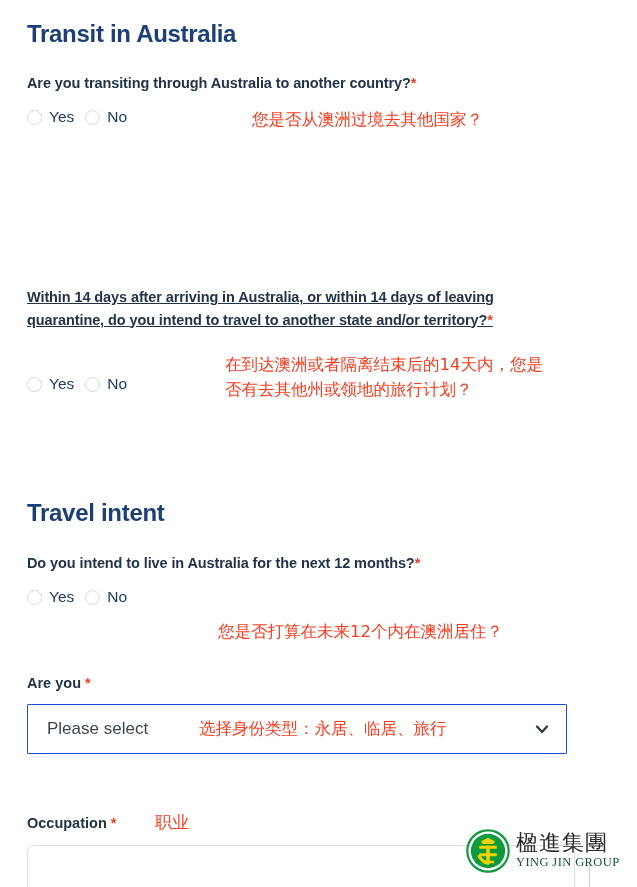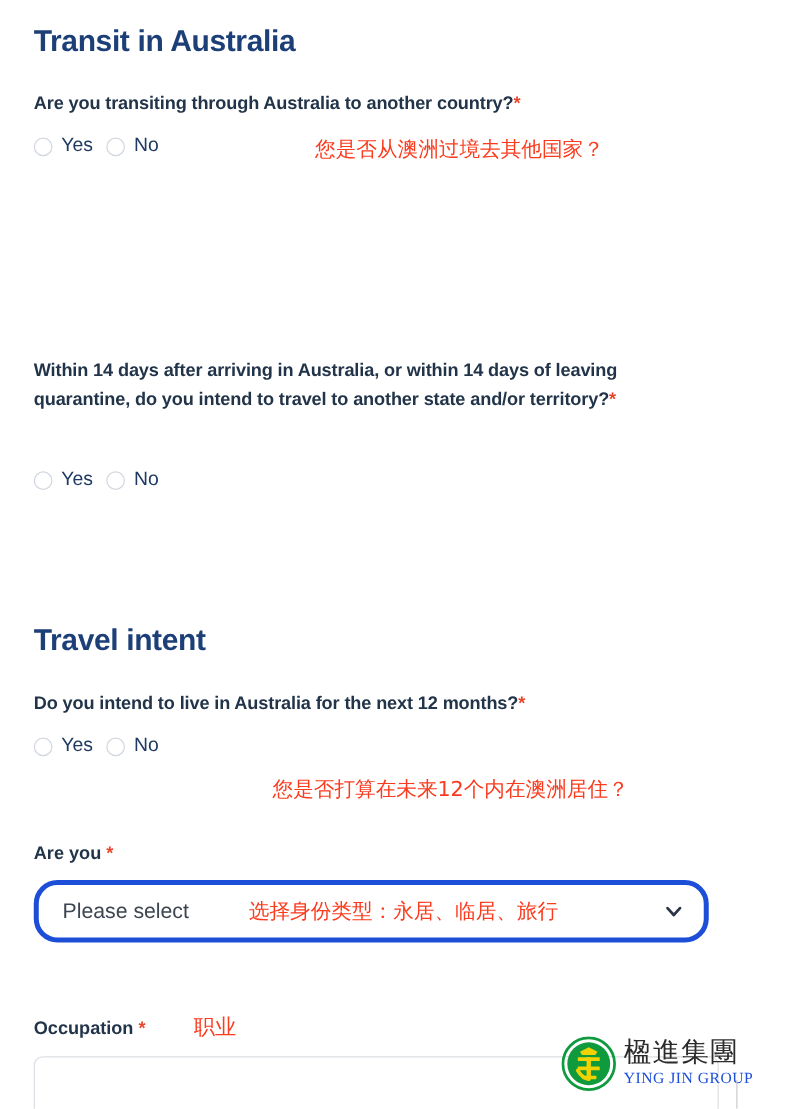--- a/index.html
+++ b/index.html
@@ -103,22 +103,22 @@
   }
 
   
   .select-box {
     position: absolute;
     left: 27px;
     top: 704px;
     width: 540px;
     height: 50px;
     box-sizing: border-box;
-    border: 4px solid #1d4ed8;
-    border-radius: 19px;
+    border: 1px solid #1d4ed8;
+    border-radius: 1px;
     background: #ffffff;
     display: flex;
     align-items: center;
     padding: 0 16px 0 19px;
     cursor: pointer;
   }
   .select-value {
     color: #3d4550;
     font-size: 17px;
     line-height: 20px;
@@ -142,21 +142,21 @@
     box-sizing: border-box;
     border: 1px solid #dcdfe4;
     border-top-left-radius: 7px;
     border-top-right-radius: 7px;
     background: #ffffff;
   }
 
   
   .watermark {
     position: absolute;
-    left: 449px;
+    left: 466px;
     top: 829px;
     display: flex;
     align-items: flex-start;
     gap: 6px;
     pointer-events: none;
   }
   .wm-mark {
     width: 44px;
     height: 44px;
     flex: 0 0 auto;
@@ -173,21 +173,21 @@
     line-height: 25px;
     color: #2b2b2b;
     letter-spacing: 1px;
     font-weight: 400;
     white-space: nowrap;
   }
   .wm-en {
     font-family: "Liberation Serif", "DejaVu Serif", serif;
     font-size: 12.5px;
     line-height: 14px;
-    color: #1d4ed8;
+    color: #14532d;
     letter-spacing: 0.4px;
     white-space: nowrap;
   }
   .wm-divider {
     position: absolute;
     left: 589px;
     top: 864px;
     width: 1px;
     height: 23px;
     background: #c9ccd1;
@@ -211,35 +211,37 @@
     </label>
     <label class="radio-opt">
       <span class="radio-dot"></span>
       <span class="radio-label">No</span>
     </label>
   </div>
 
   <div class="annot" style="left:252px; top:107px;">您是否从澳洲过境去其他国家？</div>
 
 
-  <div class="question" style="top:286px; width:510px;">
+  <div class="question" style="top:286px; width:510px;text-decoration:underline;">
     <span>Within 14 days after arriving in Australia, or within 14 days of leaving quarantine, do you intend to travel to another state and/or territory?</span><span class="req">*</span>
   </div>
 
   <div class="radio-group" style="top:376px;">
     <label class="radio-opt">
       <span class="radio-dot"></span>
       <span class="radio-label">Yes</span>
     </label>
     <label class="radio-opt">
       <span class="radio-dot"></span>
       <span class="radio-label">No</span>
     </label>
   </div>
 
+  <div class="annot" style="left:225px; top:352px;">在到达澳洲或者隔离结束后的14天内，您是
+否有去其他州或领地的旅行计划？</div>
 
   <h2 class="section-heading" style="top:479px;">Travel intent</h2>
 
   <div class="question" style="top:552px; width:520px;">
     <span>Do you intend to live in Australia for the next 12 months?</span><span class="req">*</span>
   </div>
 
   <div class="radio-group" style="top:589px;">
     <label class="radio-opt">
       <span class="radio-dot"></span>

